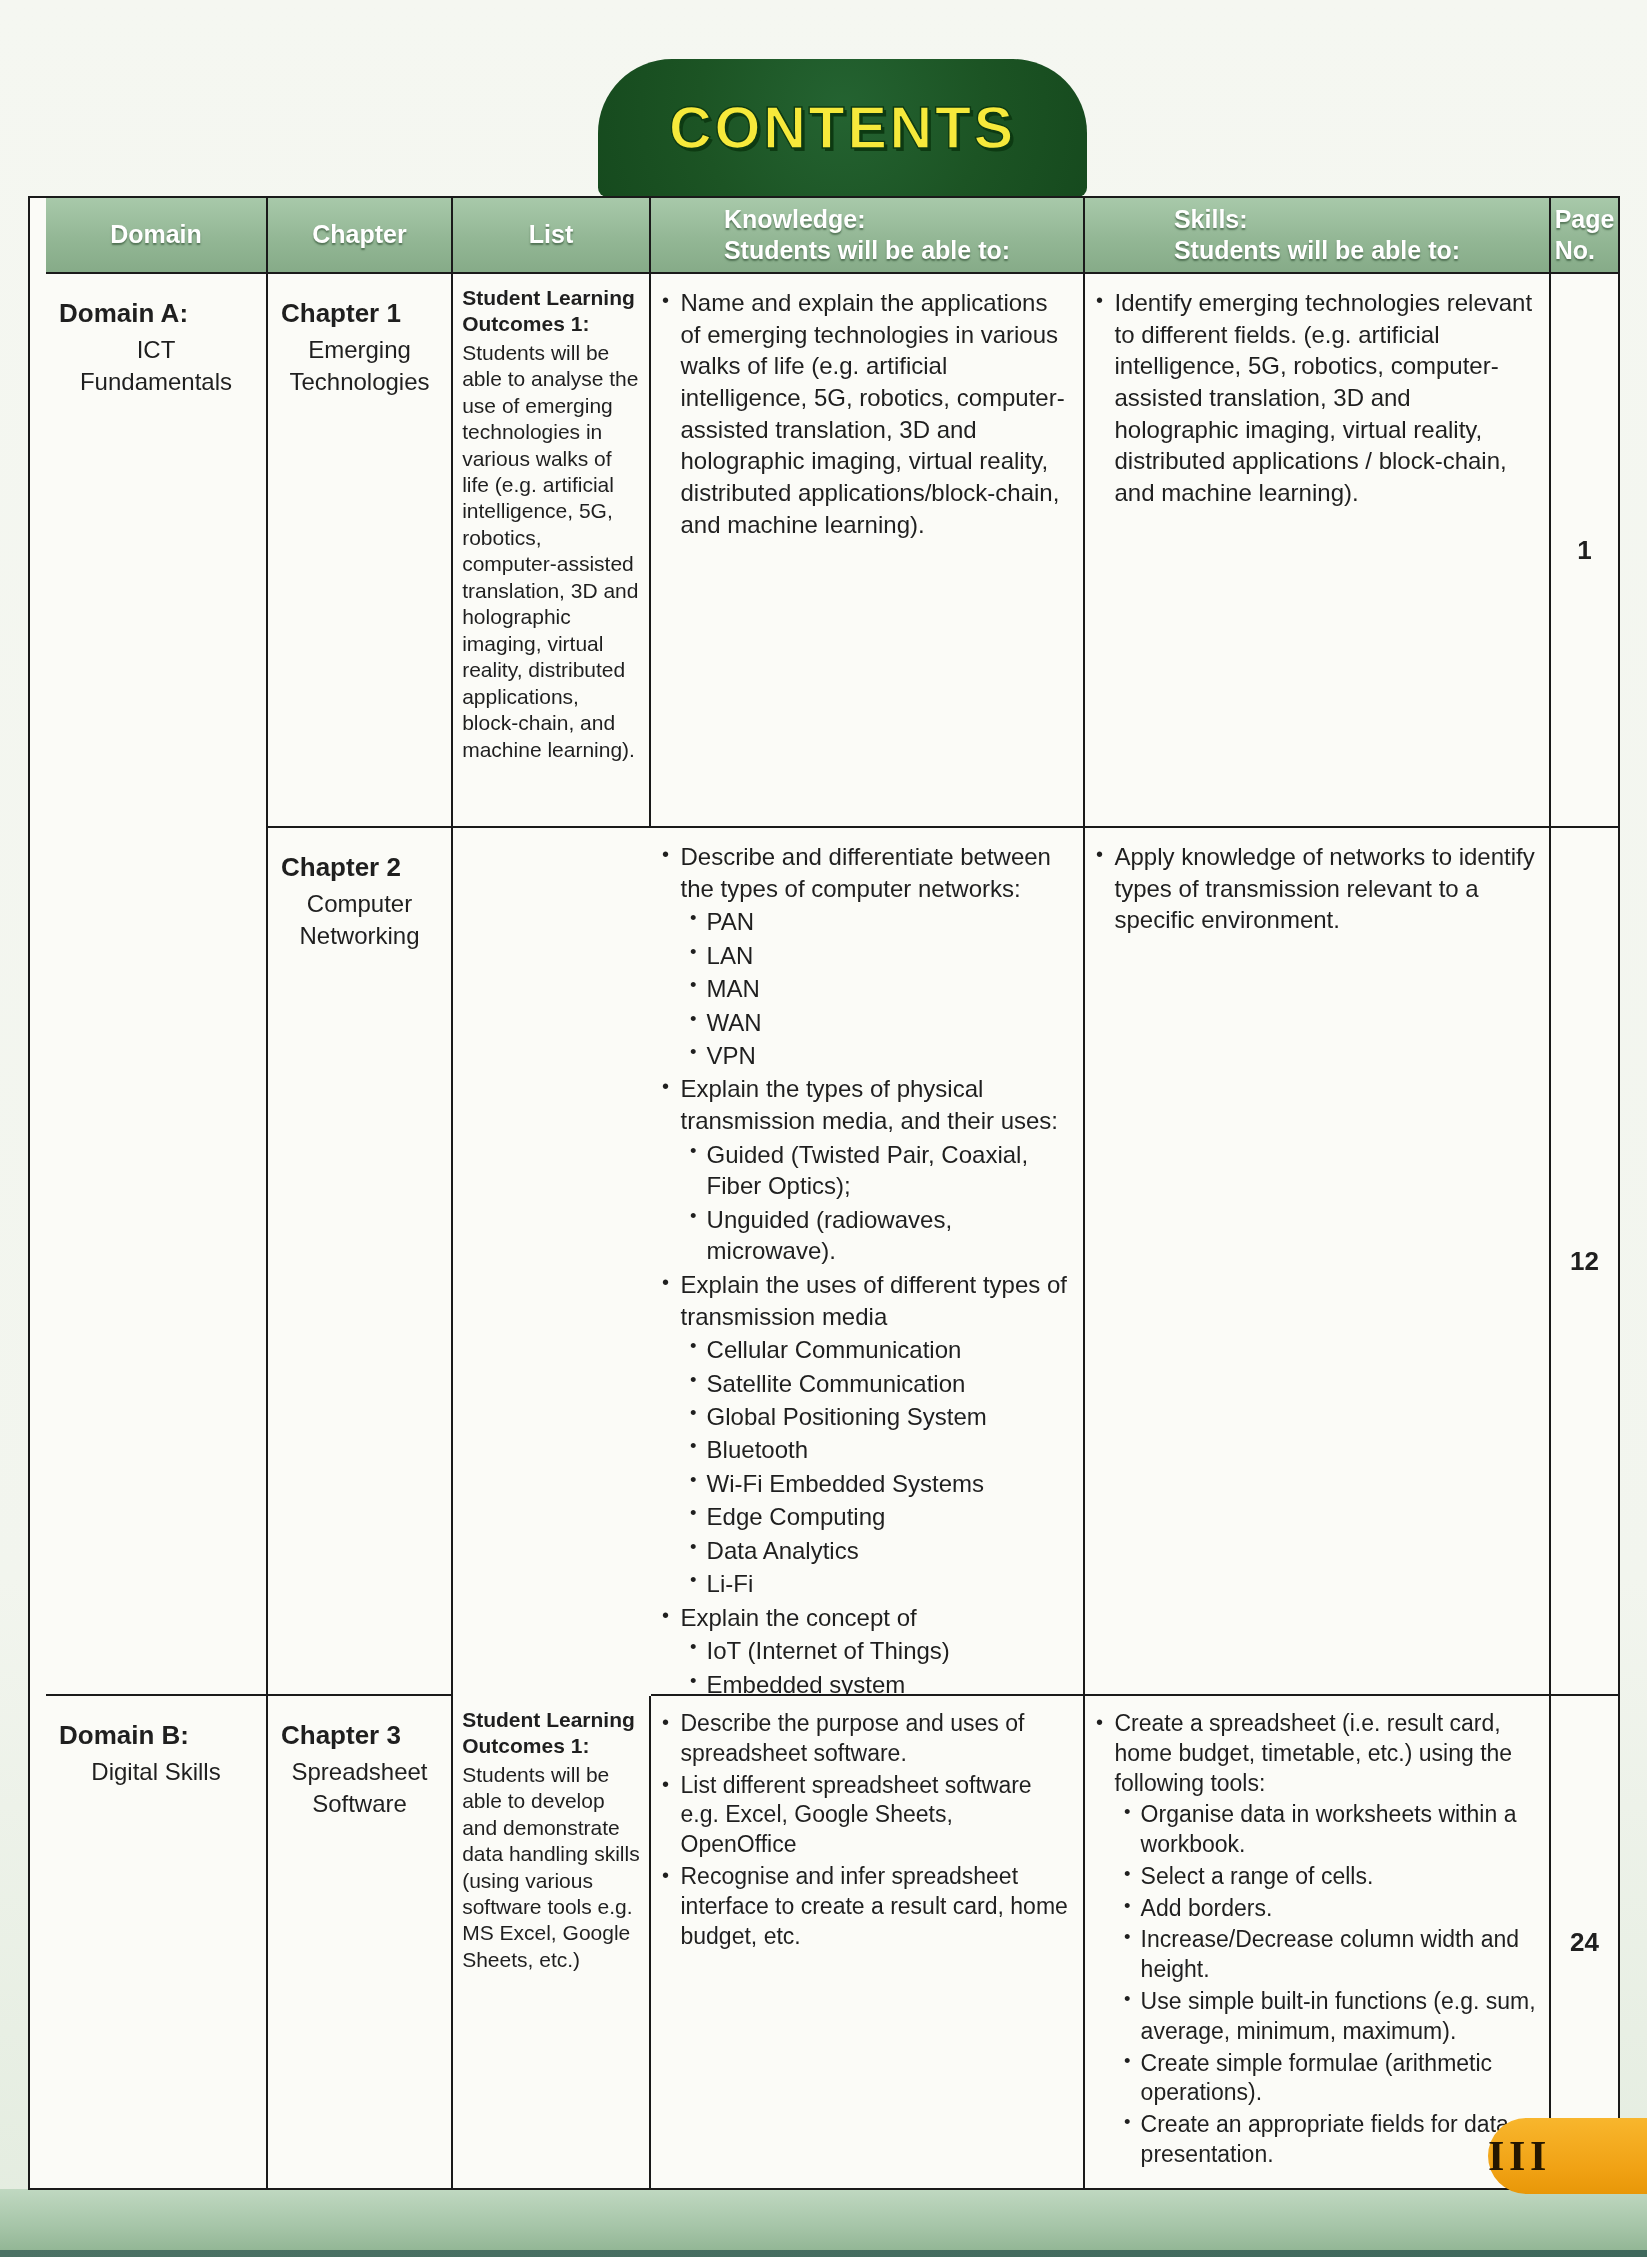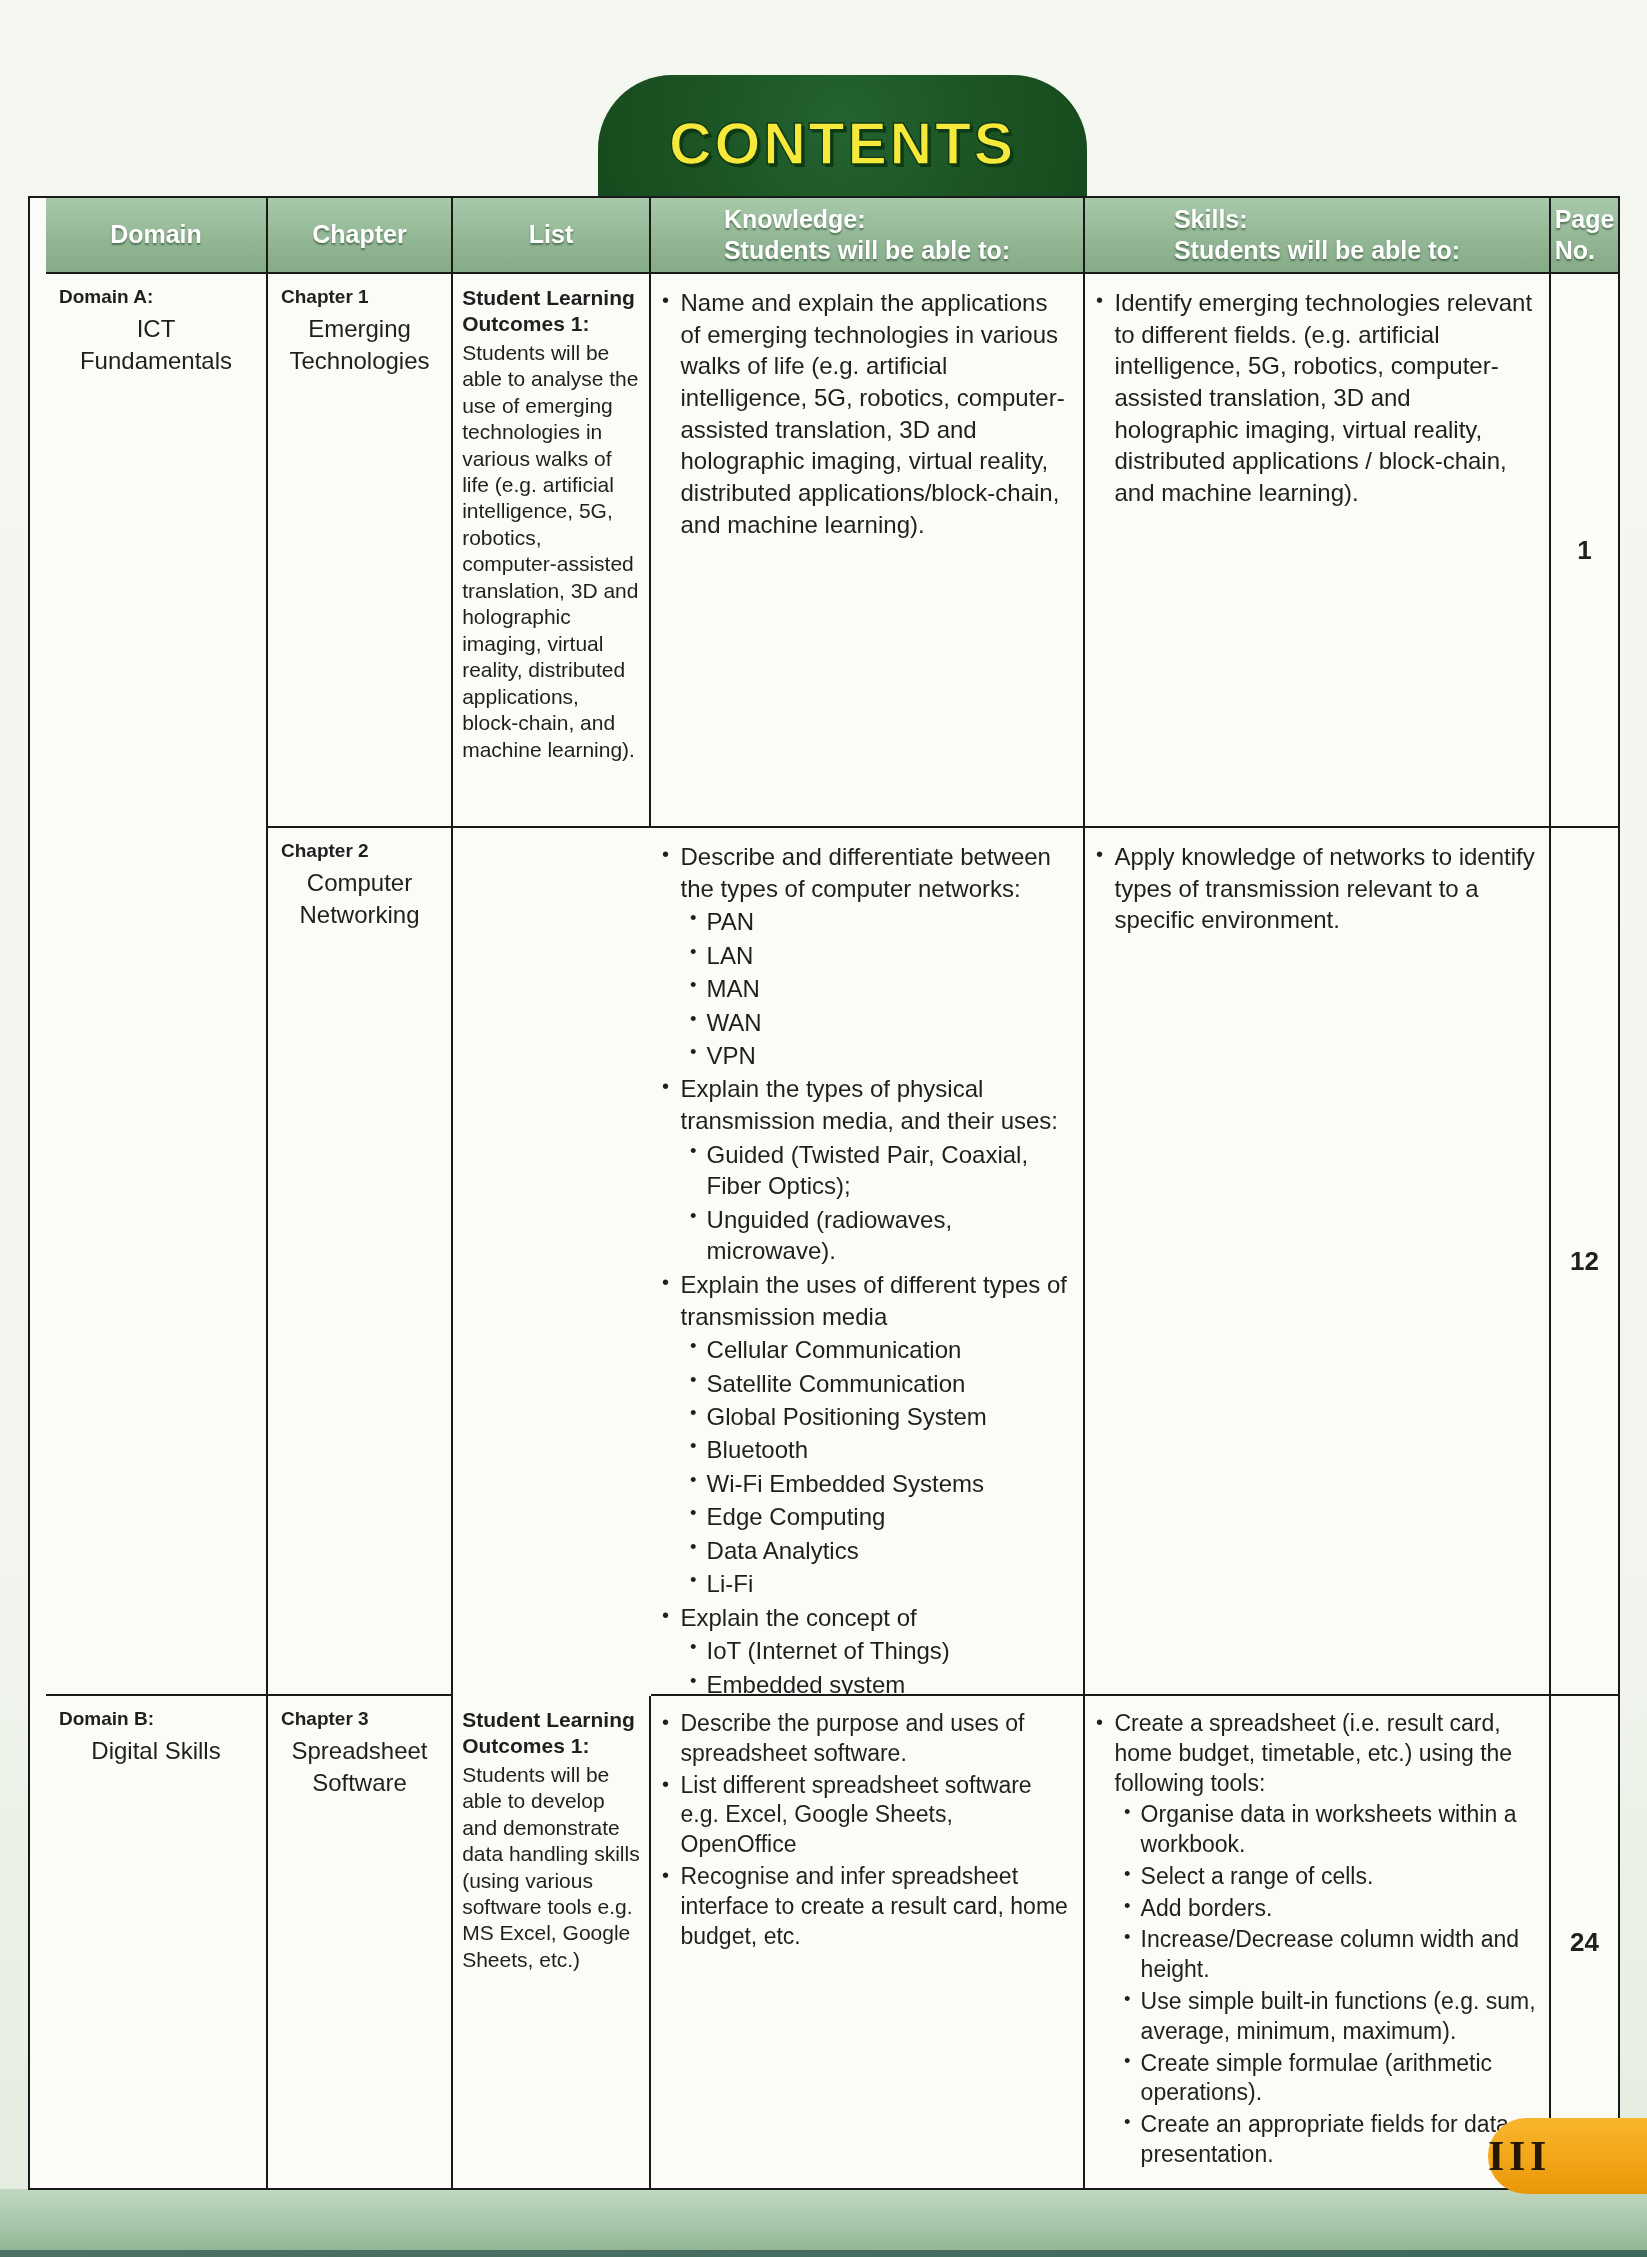--- a/index.html
+++ b/index.html
@@ -4,21 +4,21 @@
 <style>
   html,body{margin:0;padding:0;}
   body{
     width:1647px;height:2257px;position:relative;overflow:hidden;
     font-family:"Liberation Sans","DejaVu Sans",sans-serif;
     color:#1f1f1f;
     background:linear-gradient(180deg,#f5f7f1 0%,#f2f5ee 70%,#e3ecdf 100%);
   }
   
   .banner{
-    position:absolute;left:598px;top:75px;width:489px;height:138px;
+    position:absolute;left:598px;top:59px;width:489px;height:138px;
     background:radial-gradient(circle at 50% 35%,#246331 0%,#1c5424 55%,#164a1e 100%);
     border-radius:74px 74px 9.2px 9.2px;
     display:flex;align-items:center;justify-content:center;z-index:1;
   }
   .banner-title{
     font-size:59px;font-weight:800;letter-spacing:2.8px;color:#f6e93b;
     -webkit-text-stroke:1.4px #0d3a12;
     text-shadow:2.8px 2.8px 0 #0d3a12;
   }
   
@@ -40,21 +40,21 @@
   
   .hcell{
     background:linear-gradient(180deg,#a8c9aa 0%,#93b795 55%,#86ab88 100%);
     color:#ffffff;font-weight:bold;font-size:25px;
     display:flex;flex-direction:column;align-items:center;justify-content:center;
     text-shadow:0 1.8px 1.8px rgba(30,60,32,.55);
     padding:5.5px 7.4px;
   }
   .hblock{text-align:left;line-height:1.25;}
   
-  .title-line{font-weight:bold;font-size:19px;line-height:1.3;margin-bottom:3.7px;}
+  .title-line{font-weight:bold;font-size:26px;line-height:1.3;margin-bottom:3.7px;margin-top:12px;}
   .plain-line{font-size:24px;line-height:1.3;text-align:center;}
   .slo-cell{font-size:21px;line-height:1.26;padding:11px 9.2px;}
   .slo-head{font-weight:bold;margin-bottom:1.8px;}
   .body-cell{font-size:24px;line-height:1.32;padding:13px 13px 13px 11px;}
   .r4.body-cell{font-size:23px;line-height:1.3;}
   .b{display:flex;margin:0 0 1.8px 0;}
   .b .dot{flex:0 0 18.5px;text-align:left;font-size:20px;line-height:inherit;}
   .b .bt{flex:1;}
   .sub{margin-left:28px;}
   .sub .dot{flex:0 0 16.6px;font-size:18.5px;}

